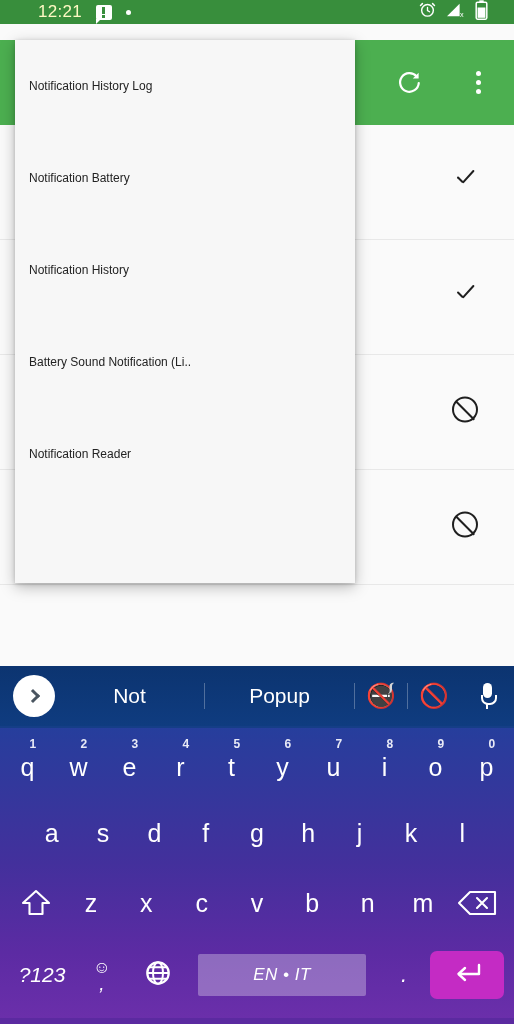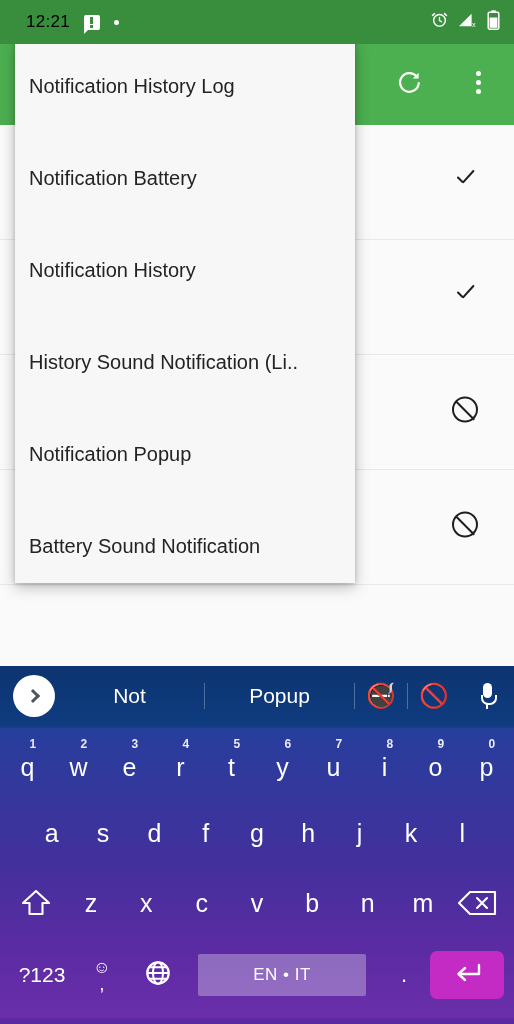--- a/index.html
+++ b/index.html
@@ -6,23 +6,23 @@
   html,body { width:514px; height:1024px; overflow:hidden; }
   body {
     font-family:"Liberation Sans", sans-serif;
     background:#fafafa;
     position:relative;
   }
   .phone { position:relative; width:514px; height:1024px; overflow:hidden; background:#fafafa; }
 
   
   .statusbar {
-    position:absolute; top:0; left:0; width:514px; height:44px;
-    background:#388E3C; color:#000000;
-    display:flex; align-items:center; padding:0 14px;
+    position:absolute; top:0; left:0; width:514px; height:24px;
+    background:#388E3C; color:#fef9c3;
+    display:flex; align-items:center; padding:0 26px;
     font-size:17px; z-index:30;
   }
   .sb-clock { font-weight:400; letter-spacing:.3px; margin-left:12px; }
   .sb-left { display:flex; align-items:center; gap:14px; flex:1; }
   .sb-right { display:flex; align-items:center; gap:9px; }
   .sb-msg { width:16px; height:15px; background:#fff; border-radius:2px; position:relative; }
   .sb-msg:after { content:""; position:absolute; left:0; bottom:-4px; border-left:5px solid #fff; border-bottom:5px solid transparent; }
   .sb-msg-bang { position:absolute; left:6px; top:2px; width:2.5px; height:7px; background:#388E3C; }
   .sb-msg-bang:after { content:""; position:absolute; left:0; top:8.5px; width:2.5px; height:2.5px; background:#388E3C; }
   .sb-dot { width:5px; height:5px; border-radius:50%; background:#fff; }
@@ -86,21 +86,21 @@
   .mag-h { position:absolute; left:16px; top:16px; width:11px; height:2.8px; background:#fff; border-radius:2px; transform:rotate(45deg); transform-origin:left center; }
 
   
   .dropdown {
     position:absolute; left:15px; top:40px; width:340px; height:543px;
     background:#f7f7f7; z-index:25;
     box-shadow:0 4px 14px rgba(0,0,0,.26), 0 1px 4px rgba(0,0,0,.18);
   }
   .dd-item {
     height:92px; display:flex; align-items:center; padding:0 14px;
-    font-size:20px; color:#232323; white-space:nowrap; overflow:hidden;
+    font-size:12px; color:#232323; white-space:nowrap; overflow:hidden;
   }
 
   
   .keyboard {
     position:absolute; left:0; bottom:0; width:514px; height:358px; z-index:40;
     background:linear-gradient(180deg,#17479e 0%, #2a3c9c 22%, #43309c 55%, #5c2ba3 80%, #6c2fab 100%);
   }
   .sugbar {
     height:62px; background:linear-gradient(180deg,#0c3470 0%, #0f3c80 100%);
     display:flex; align-items:center; position:relative;
@@ -120,21 +120,21 @@
   .mic-b:before { content:""; position:absolute; left:1.5px; top:0; width:9px; height:15px; background:#fff; border-radius:5px; }
   .mic-b:after { content:""; position:absolute; left:0; top:12px; width:12px; height:8px; border:2px solid #fff; border-top:none; border-radius:0 0 7px 7px; }
   .mic-stem { position:absolute; left:5px; top:20px; width:2px; height:6px; background:#fff; }
 
   .krow { display:flex; align-items:center; justify-content:center; height:70px; }
   .key { flex:1; text-align:center; color:#fff; font-size:25px; position:relative; }
   .key sup { position:absolute; top:-16px; left:50%; margin-left:2px; font-size:12px; color:#e8eaf6; font-weight:600; }
   .krow.r1 { padding:0 2px; padding-top:8px; }
   .krow.r2 { padding:0 26px; }
   .krow.r3 { padding:0 8px; }
-  .krow.r4 { height:74px; padding:0 10px; }
+  .krow.r4 { height:74px; padding:0 10px;font-style:italic; }
 
   .shift { width:44px; height:30px; position:relative; margin:0 auto; }
   .shift svg, .bksp svg { display:block; margin:0 auto; }
 
   .k-sym { flex:0 0 64px; text-align:center; color:#fff; font-size:21px; }
   .k-emojicomma { flex:0 0 56px; text-align:center; color:#fff; position:relative; font-size:15px; }
   .k-globe { flex:0 0 56px; display:flex; align-items:center; justify-content:center; }
   .k-space {
     flex:1; margin:0 12px; height:42px; border-radius:2px;
     background:rgba(255,255,255,.30); display:flex; align-items:center; justify-content:center;
@@ -197,23 +197,22 @@
         <span class="mag-c"></span>
           <span class="mag-h"></span>
       </span>
     </div>
   </div>
 
   <div class="dropdown">
     <div class="dd-item">Notification History Log</div>
     <div class="dd-item">Notification Battery</div>
     <div class="dd-item">Notification History</div>
-    <div class="dd-item">History Sound Notification (Li..</div>
-    <div class="dd-item">Notification Popup</div>
-    <div class="dd-item">Battery Sound Notification</div>
+    <div class="dd-item">Battery Sound Notification (Li..</div>
+    <div class="dd-item">Notification Reader</div>
   </div>
 
   <div class="statusbar">
     <div class="sb-left">
       <span class="sb-clock">12:21</span>
       <span class="sb-msg">
           <i class="sb-msg-bang"></i>
         </span>
       <span class="sb-dot"></span>
     </div>

